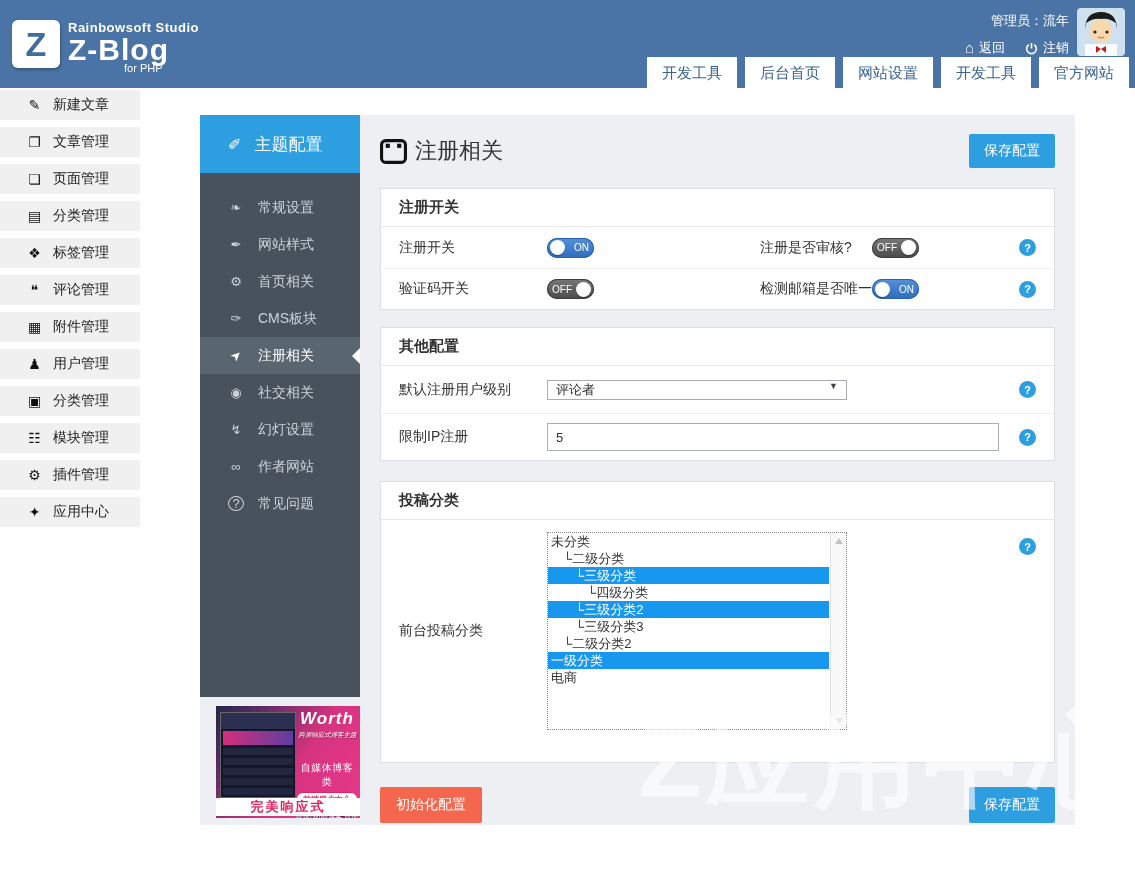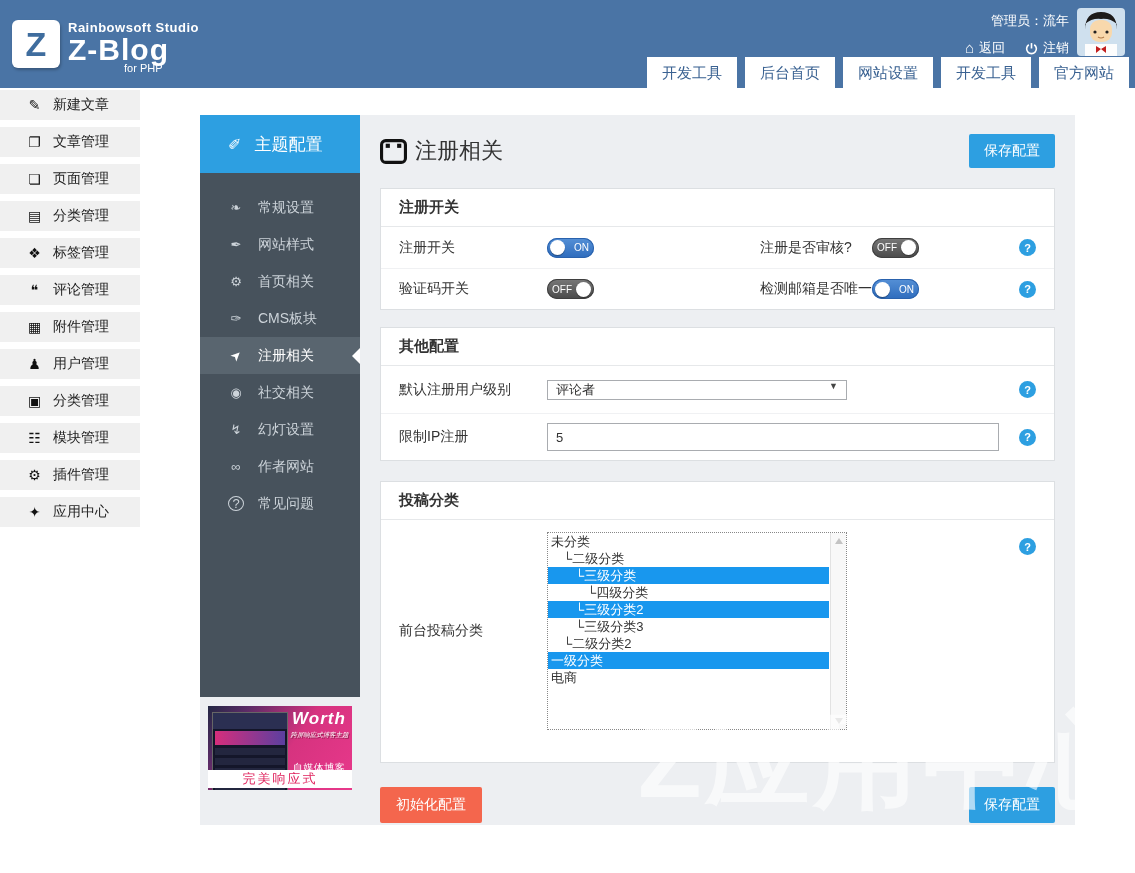--- a/index.html
+++ b/index.html
@@ -38,32 +38,32 @@
 .subnav-title .ic{font-size:16px}
 .subnav-items{padding-top:16px}
 .subnav-item{height:37px;display:flex;align-items:center;padding-left:28px;gap:14px;color:#ccd3d9;font-size:14px;position:relative;cursor:pointer}
 .subnav-item .ic{width:16px;text-align:center;font-size:13px;flex:0 0 auto}
 .subnav-item.active{background:#59656f;color:#fff}
 .subnav-item.active::after{content:"";position:absolute;right:0;top:50%;margin-top:-8px;border:8px solid transparent;border-right-color:#fff}
 .ic-rot{transform:rotate(-45deg);display:inline-block}
 .q-circle{width:15px;height:15px;border:1px solid #ccd3d9;border-radius:50%;font-size:10px;display:inline-flex;align-items:center;justify-content:center}
 
 
-#ad{position:absolute;left:8px;top:591px;width:144px;height:84px;background:linear-gradient(125deg,#232744 0%,#5a2b66 20%,#d6337f 55%,#e8388b 100%);overflow:hidden;cursor:pointer}
+#ad{position:absolute;left:16px;top:591px;width:144px;height:112px;background:linear-gradient(125deg,#232744 0%,#5a2b66 20%,#d6337f 55%,#e8388b 100%);overflow:hidden;cursor:pointer}
 .ad-thumb{position:absolute;left:4px;top:6px;width:76px;height:86px;background:#14162a;border:1px solid #666}
 .at-head{height:16px;background:#2b2f52}
 .at-banner{height:14px;margin:2px;background:linear-gradient(90deg,#d62e7c,#5b3fa0)}
 .at-row{height:7px;margin:3px 2px;background:#23263f}
 .ad-right{position:absolute;right:2px;top:3px;width:62px;text-align:center;color:#fff}
 .ad-worth{font-size:17px;font-weight:bold;font-style:italic;letter-spacing:1px}
 .ad-l1{font-size:7px;font-style:italic;margin-top:1px;text-shadow:1px 1px 0 #7a1840;white-space:nowrap;transform:scale(.92);transform-origin:center}
 .ad-l2{font-size:10px;font-weight:normal;margin-top:21px;letter-spacing:.5px}
 .ad-l3{font-size:8px;color:#e0245e;background:#fff;border:1px solid #e0245e;border-radius:7px;padding:1px 2px;margin-top:3px;font-weight:bold;white-space:nowrap}
 .ad-l4{font-size:7px;background:rgba(40,20,60,.55);padding:2px 0;margin-top:3px;white-space:nowrap}
-.ad-strip{position:absolute;left:0;bottom:2px;width:100%;background:#fff;color:#e0245e;font-weight:normal;font-size:13px;text-align:center;height:18px;line-height:18px;letter-spacing:2px}
+.ad-strip{position:absolute;left:0;bottom:2px;width:100%;background:#fff;color:#e0245e;font-weight:bold;font-size:13px;text-align:center;height:18px;line-height:18px;letter-spacing:2px}
 
 
 #main{position:absolute;left:160px;top:0;width:715px;height:710px;padding:0 20px}
 .title-row{margin-top:13px;height:46px;display:flex;align-items:center;justify-content:space-between}
 .title-left{display:flex;align-items:center;gap:8px;font-size:22px;color:#333}
 .btn-blue{background:#2d9fe1;color:#fff;font-size:14px;border:none;padding:8px 15px;border-radius:2px;cursor:pointer;font-family:inherit}
 .btn-red{background:#f4664d;color:#fff;font-size:14px;border:none;padding:9px 16px;border-radius:2px;cursor:pointer;font-family:inherit}
 .card{background:#fff;border:1px solid #dcdfe2;margin-top:14px}
 .card-h{padding:9px 18px;font-size:15px;font-weight:bold;border-bottom:1px solid #e6e8ea;color:#333}
 .cfg-row{display:flex;align-items:center;height:41px;padding:0 18px}

